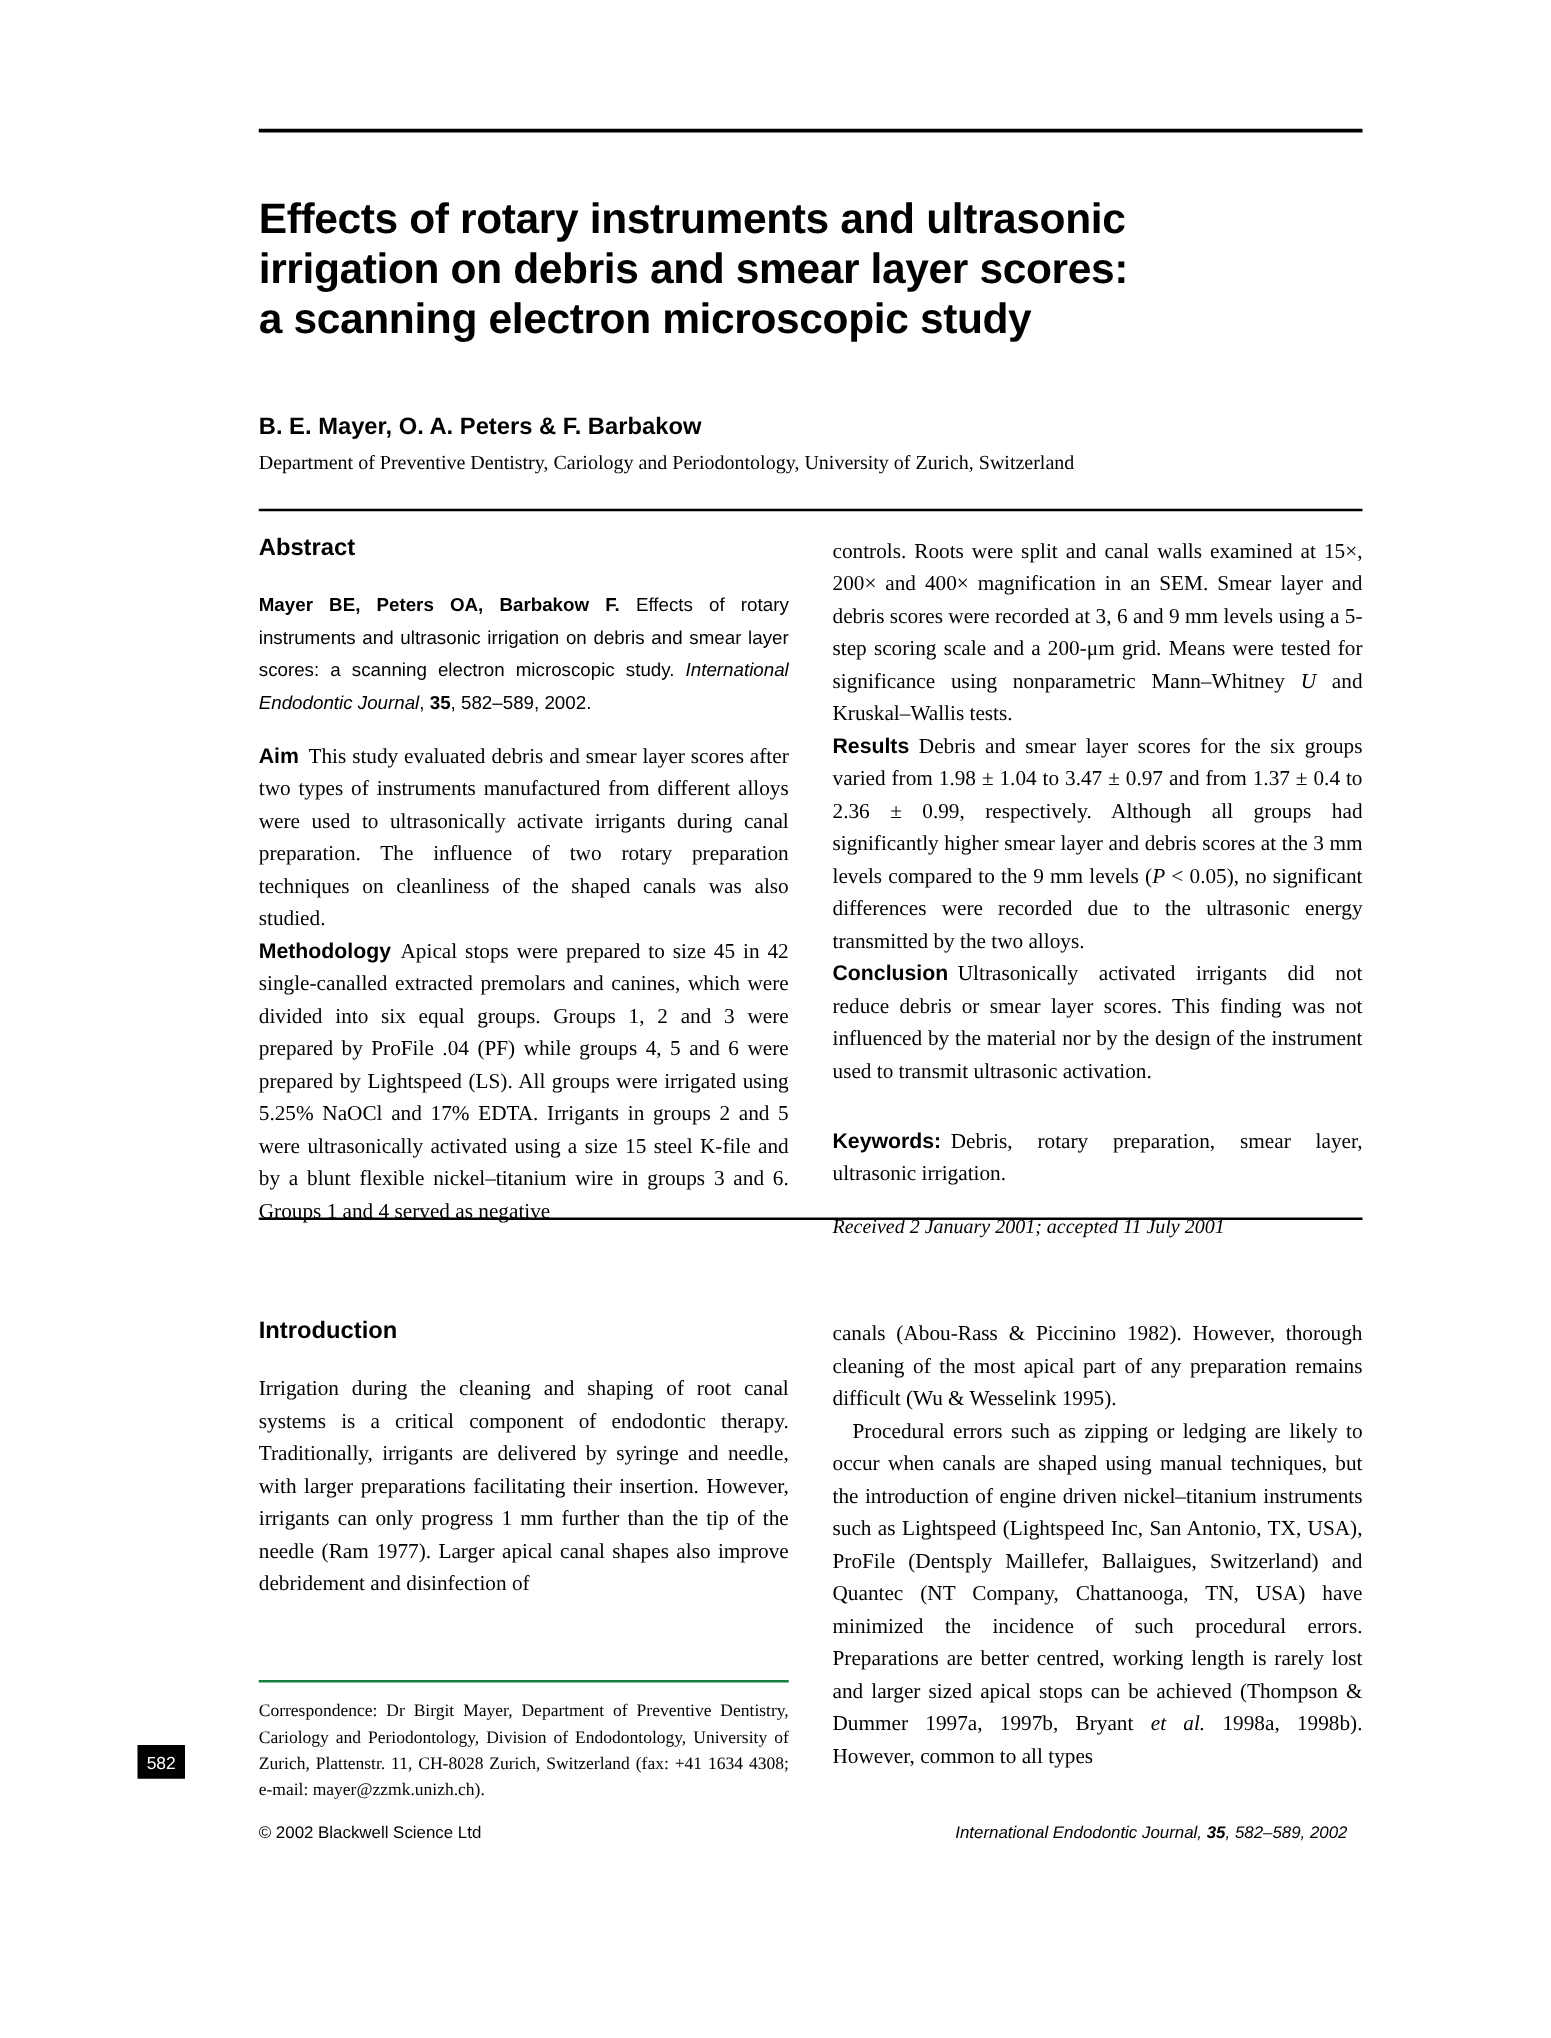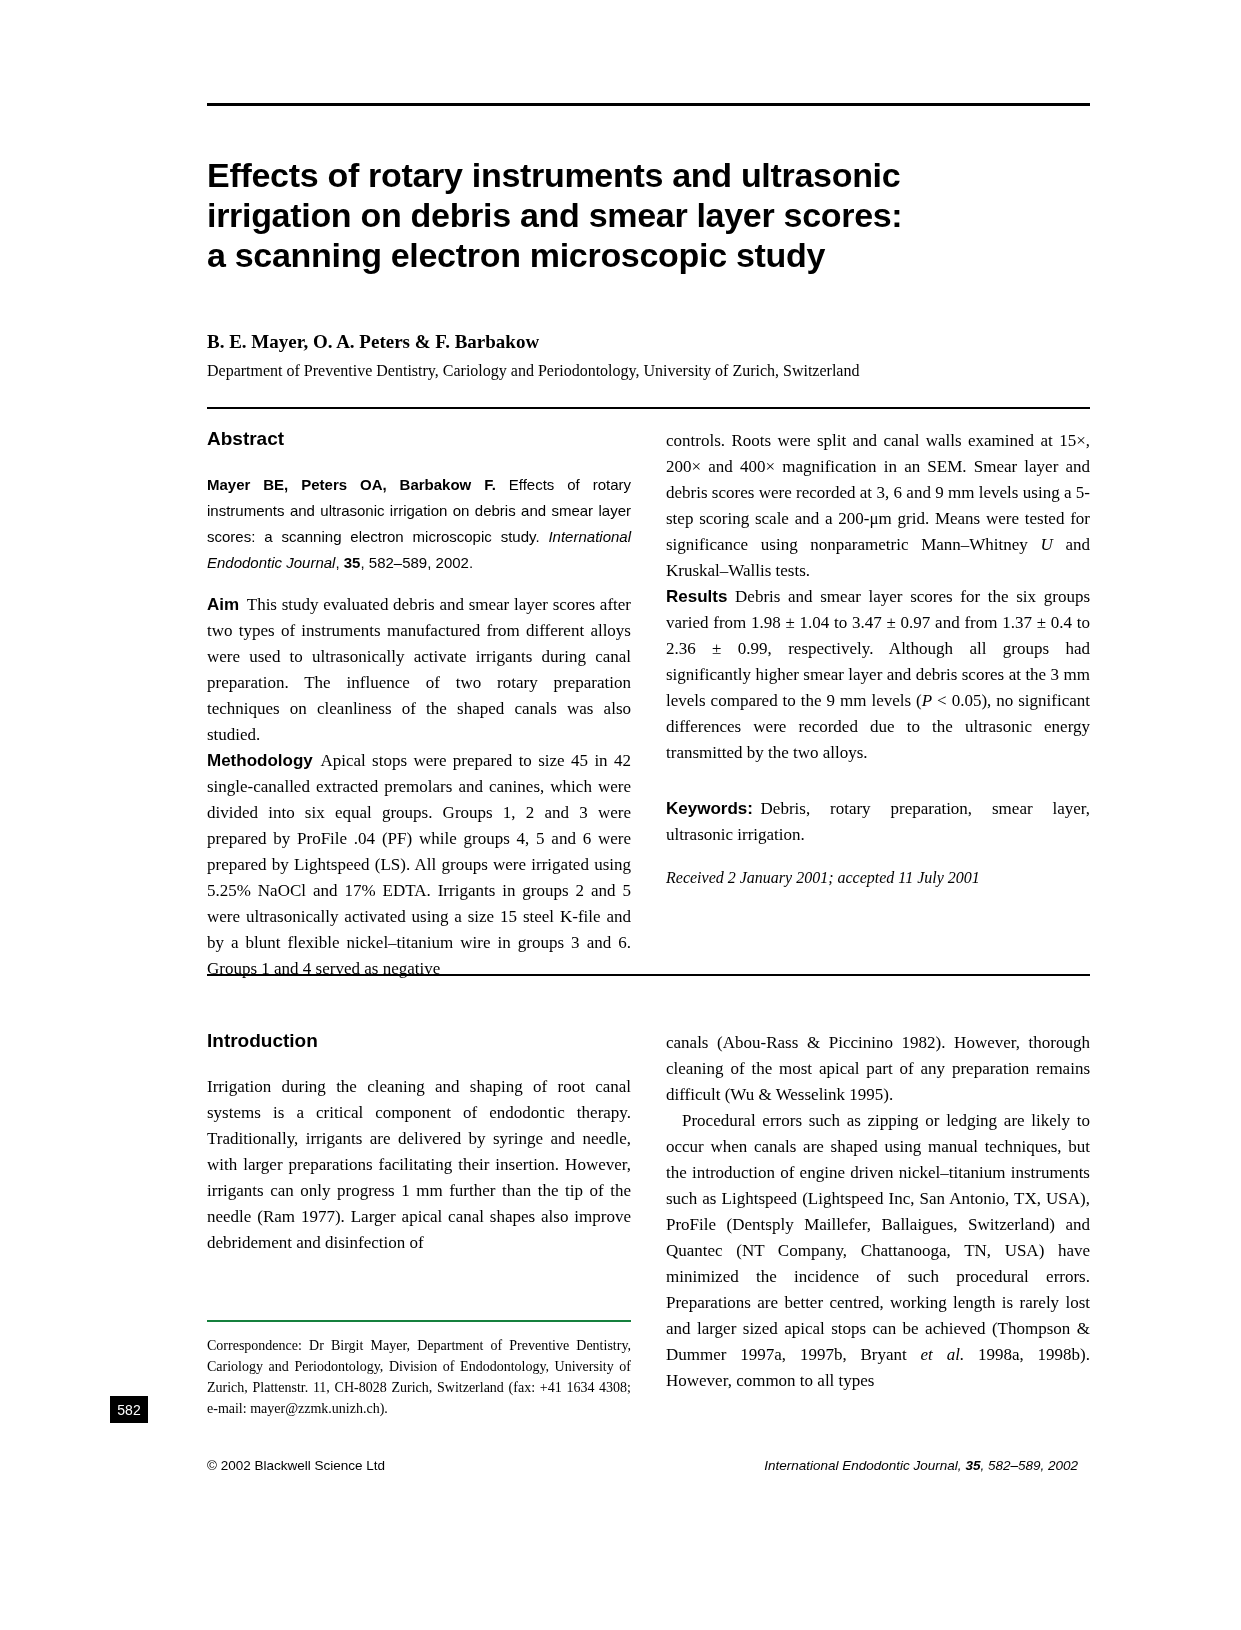--- a/index.html
+++ b/index.html
@@ -19,34 +19,34 @@
   .article-title {
     position:absolute; left:207px; top:132px; width:820px;
     font-family:"Liberation Sans", sans-serif;
     font-weight:bold; font-size:34px; line-height:40px;
     letter-spacing:-0.3px;
   }
   .article-title span { display:block; }
 
   .authors {
     position:absolute; left:207px; top:331px;
-    font-family:Liberation Serif, serif;
+    font-family:Liberation Sans, sans-serif;
     font-weight:bold; font-size:19px;
   }
   .affiliation {
     position:absolute; left:207px; top:362px;
     font-size:16px;
   }
 
   .two-col {
     position:absolute; left:207px; width:883px;
     display:grid; grid-template-columns:424px 424px; column-gap:35px;
   }
   #abstract-section { top:428px; }
-  #intro-section { top:1030px; }
+  #intro-section { top:1054px; }
 
   h2.section-heading {
     font-family:"Liberation Sans", sans-serif;
     font-weight:bold; font-size:19px;
     margin:0 0 22px 0; padding:0;
   }
   p { margin:0; padding:0; }
   .body-par {
     font-size:17px; line-height:26px; text-align:justify;
   }
@@ -120,20 +120,21 @@
     </div>
 
     <div class="col">
       <p class="body-par"><span>controls. Roots were split and canal walls examined at 15×, 200× and 400× magnification in an SEM. Smear layer and debris scores were recorded at 3, 6 and 9 mm levels using a 5-step scoring scale and a 200-μm grid. Means were tested for significance using nonparametric Mann–Whitney</span>
 <span class="italic">U</span>
 <span>and Kruskal–Wallis tests.</span></p>
 
       <p class="body-par"><span class="run-label">Results</span><span>Debris and smear layer scores for the six groups varied from 1.98 ± 1.04 to 3.47 ± 0.97 and from 1.37 ± 0.4 to 2.36 ± 0.99, respectively. Although all groups had significantly higher smear layer and debris scores at the 3 mm levels compared to the 9 mm levels (</span><span class="italic">P</span>
 <span>&lt; 0.05), no significant differences were recorded due to the ultrasonic energy transmitted by the two alloys.</span></p>
 
+      <p class="body-par"><span class="run-label">Conclusion</span><span>Ultrasonically activated irrigants did not reduce debris or smear layer scores. This finding was not influenced by the material nor by the design of the instrument used to transmit ultrasonic activation.</span></p>
 
       <p class="body-par keywords-par"><span class="run-label">Keywords:</span><span>Debris, rotary preparation, smear layer, ultrasonic irrigation.</span></p>
 
       <p class="received-par">Received 2 January 2001; accepted 11 July 2001</p>
     </div>
   </div>
 
   <div class="rule" id="rule-mid"></div>
 
   <div class="two-col" id="intro-section">

